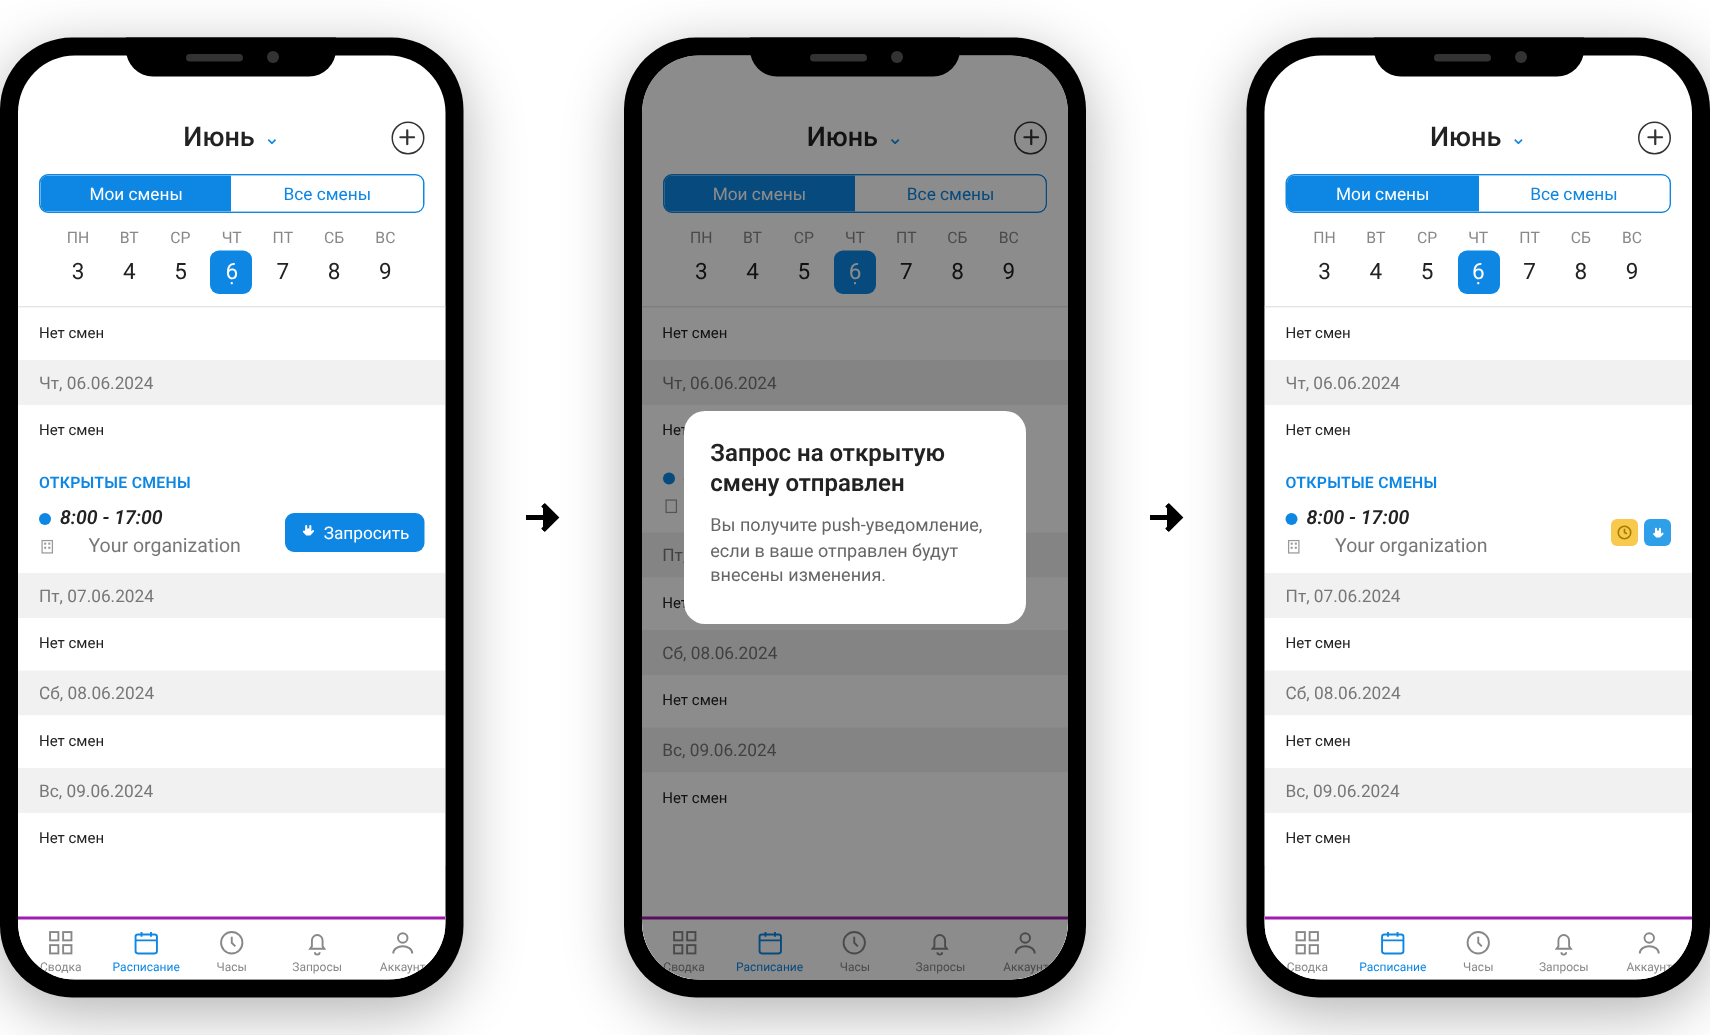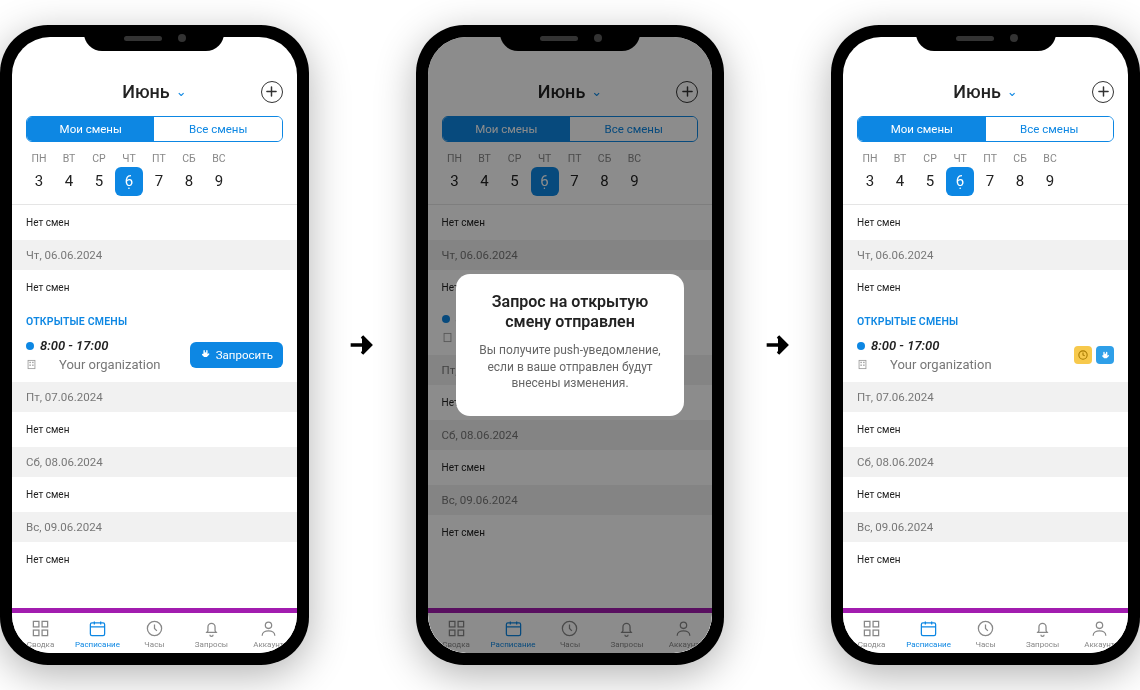--- a/index.html
+++ b/index.html
@@ -12,21 +12,21 @@
 .status-bar { height: 36px; flex-shrink: 0; }
 .header { display: flex; align-items: center; justify-content: center; padding: 8px 14px; position: relative; }
 .header-title { font-size: 18px; font-weight: 500; color: #222; }
 .chevron { color: #0d87e3; margin-left: 6px; font-size: 13px; }
 .add-btn { position: absolute; right: 14px; top: 50%; transform: translateY(-50%); width: 22px; height: 22px; border: 1.6px solid #333; border-radius: 50%; display: flex; align-items: center; justify-content: center; cursor: pointer; }
 .add-btn svg { width: 11px; height: 11px; }
 .segment { margin: 6px 14px 8px; display: flex; border: 1px solid #0d87e3; border-radius: 6px; overflow: hidden; height: 26px; }
 .segment-item { flex: 1; display: flex; align-items: center; justify-content: center; font-size: 11.5px; cursor: pointer; }
 .segment-item.active { background: #0d87e3; color: #fff; }
 .segment-item:not(.active) { color: #0d87e3; background: #fff; }
-.week { display: flex; justify-content: flex-start; padding: 2px 12px 8px; border-bottom: 1px solid #e5e5e5; }
+.week { display: flex; justify-content: space-between; padding: 2px 25px 8px; border-bottom: 1px solid #e5e5e5; }
 .day-col { display: flex; flex-direction: column; align-items: center; width: 30px; }
 .day-label { font-size: 10.5px; color: #888; margin-bottom: 2px; }
 .day-num { font-size: 15px; color: #222; padding: 5px 0; width: 28px; text-align: center; border-radius: 6px; }
 .day-col.selected .day-num { background: #0d87e3; color: #fff; }
 .day-col.selected .day-num::after { content: "•"; display: block; font-size: 7px; line-height: 3px; margin-top: -2px; }
 .scroll { flex: 1; overflow-y: auto; }
 .scroll::-webkit-scrollbar { display: none; }
 .empty-row { padding: 12px 14px; font-size: 10px; color: #222; background: #fff; }
 .date-row { padding: 8px 14px; font-size: 11.5px; color: #777; background: #f1f1f1; }
 .section-header { padding: 10px 14px 4px; font-size: 10.5px; color: #0d87e3; font-weight: 600; letter-spacing: 0.2px; background: #fff; }
@@ -38,27 +38,27 @@
 .shift-org-line { display: flex; align-items: center; gap: 6px; margin-top: 4px; }
 .org-icon { width: 11px; height: 11px; color: #999; }
 .shift-org { font-size: 13px; color: #777; margin-left: 16px; }
 .request-btn { background: #0d87e3; color: #fff; padding: 6px 10px; border-radius: 6px; font-size: 11.5px; display: flex; gap: 5px; cursor: pointer; align-self: center; }
 .hand-icon { width: 11px; height: 11px; }
 .badge-group { display: flex; align-items: center; gap: 4px; align-self: center; }
 .badge { width: 18px; height: 18px; border-radius: 4px; display: flex; align-items: center; justify-content: center; }
 .badge.yellow { background: #f7c94c; }
 .badge.blue { background: #2e9fe8; }
 .badge svg { width: 10px; height: 10px; }
-.tabbar { display: flex; border-top: 5px solid #a21caf; padding: 6px 0 4px; background: #fff; flex-shrink: 0; }
+.tabbar { display: flex; border-top: 2px solid #a21caf; padding: 6px 0 4px; background: #fff; flex-shrink: 0; }
 .tab { flex: 1; display: flex; flex-direction: column; align-items: center; gap: 2px; cursor: pointer; color: #888; }
 .tab.active { color: #0d87e3; }
 .tab-icon { width: 19px; height: 19px; }
 .tab-label { font-size: 8px; }
 .overlay { position: absolute; inset: 0; background: rgba(0,0,0,0.45); z-index: 50; display: flex; align-items: center; justify-content: center; padding: 28px; border-radius: 38px; }
-.dialog { background: #fff; border-radius: 14px; padding: 18px 18px 10px; width: 100%; text-align: center; }
+.dialog { background: #fff; border-radius: 14px; padding: 18px 18px 10px; width: 100%; }
 .dialog-title { font-size: 16px; font-weight: 600; color: #222; margin-bottom: 10px; line-height: 1.25; }
 .dialog-body { font-size: 12px; color: #666; line-height: 1.4; margin-bottom: 14px; }
 .dialog-footer { display: flex; justify-content: flex-end; }
 .dialog-ok { color: #0d87e3; font-weight: 600; font-size: 13px; padding: 6px 10px; cursor: pointer; }
 .arrow { width: 38px; height: 38px; display: flex; align-items: center; justify-content: center; color: #000; }
 .arrow svg { width: 34px; height: 34px; }
 </style>
 </head>
 <body>
 

